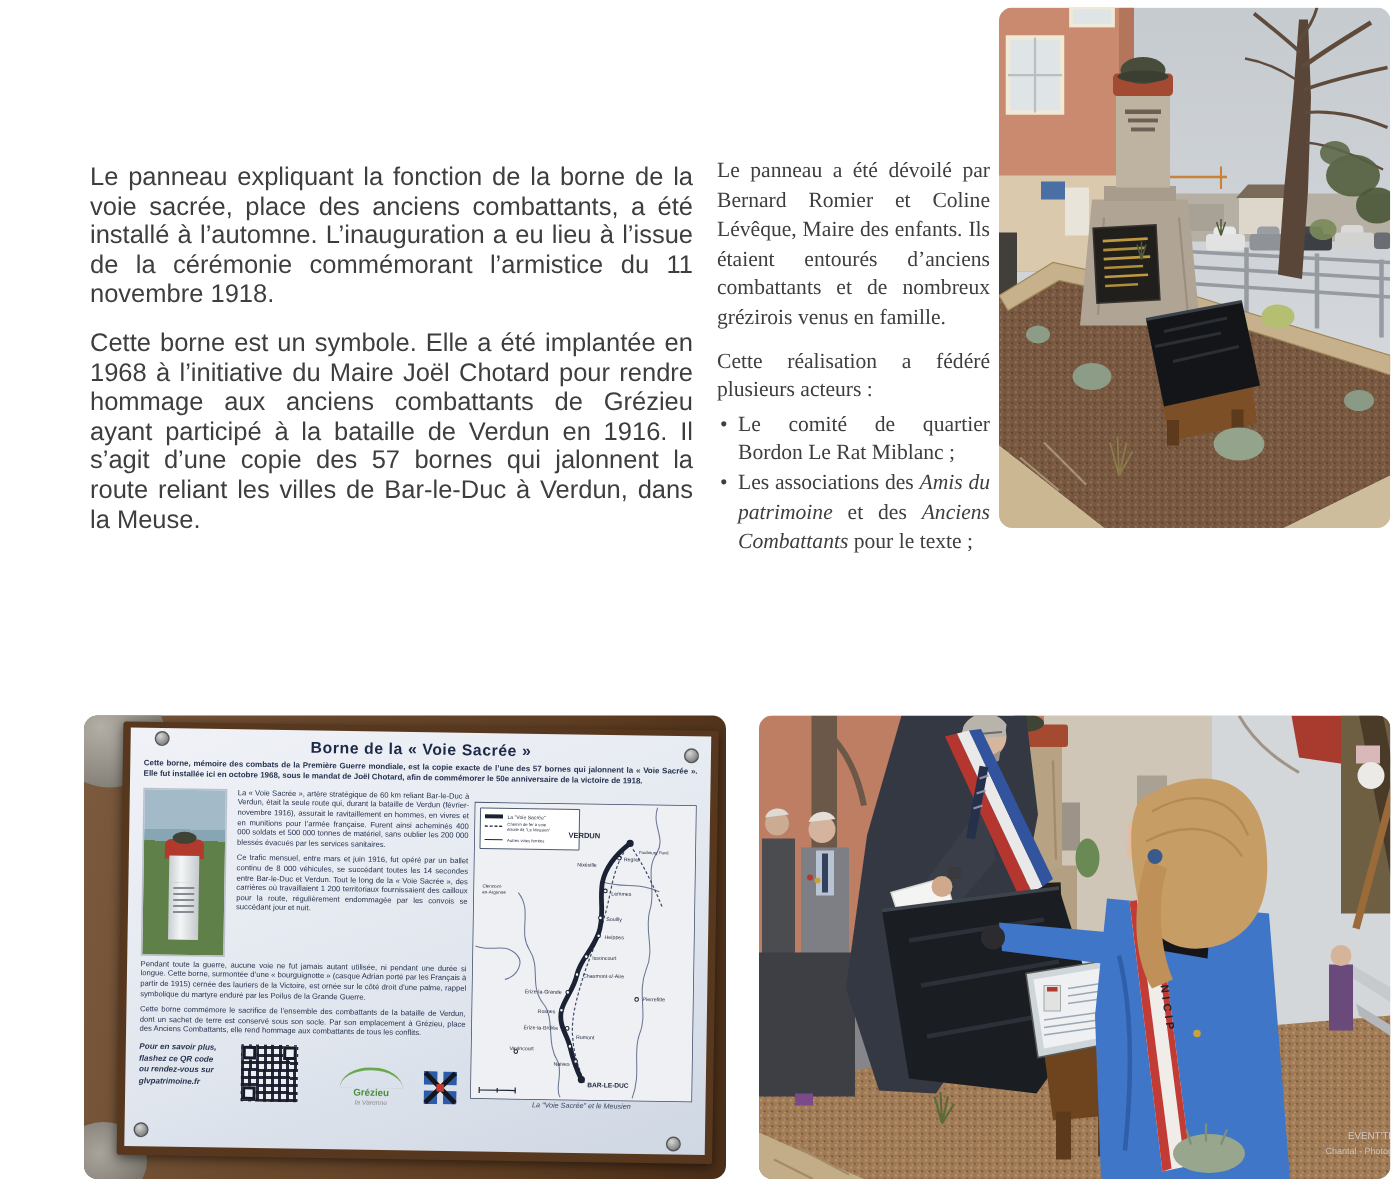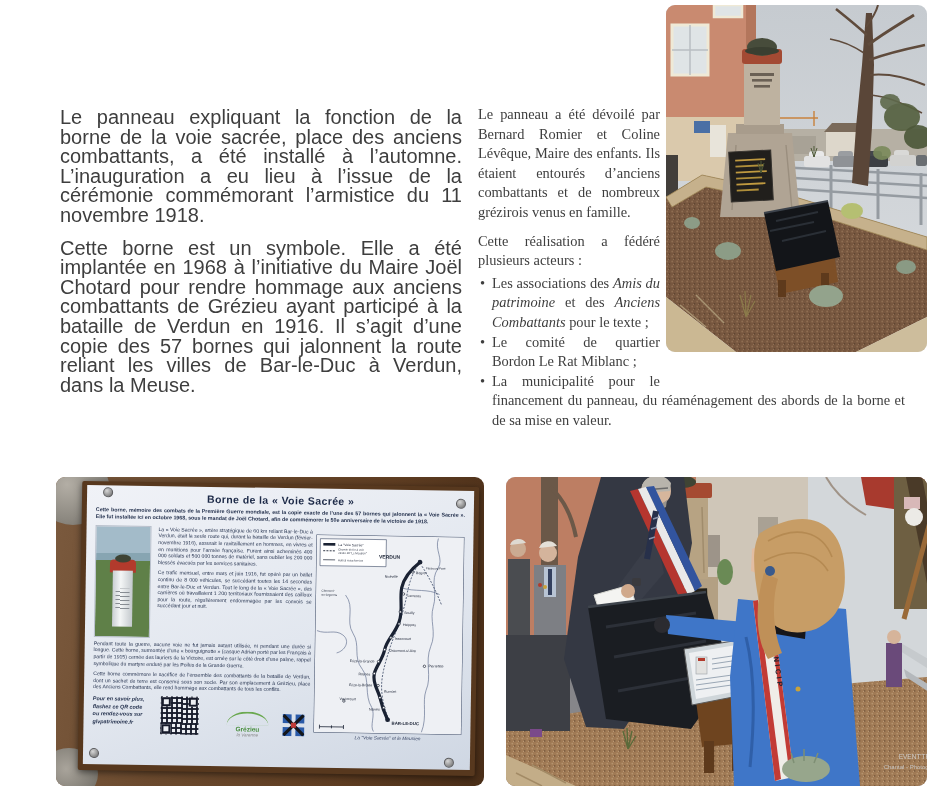--- a/index.html
+++ b/index.html
@@ -1,21 +1,21 @@
 <!DOCTYPE html>
 <html><head>
 <meta charset="utf-8">
 <style>
   html,body{margin:0;padding:0;background:#ffffff;}
   .page{position:relative;width:927px;height:792px;background:#ffffff;overflow:hidden;
         font-family:"Liberation Sans",sans-serif;color:#3e3e3e;}
   
   .top{display:flex;height:477px;box-sizing:border-box;}
   .left-col{width:402px;margin-left:60px;padding-top:108px;box-sizing:border-box;}
-  .left-col p{margin:0 0 13px;font-size:20px;line-height:19.6px;text-align:justify;}
+  .left-col p{margin:0 0 13px;font-size:17px;line-height:19.6px;text-align:justify;}
   .right-col{width:449px;margin-left:16px;padding-top:5px;box-sizing:border-box;font-family:Liberation Serif, serif;}
   .right-col p{margin:0 0 9px 0;font-size:14.4px;line-height:19.6px;text-align:justify;margin-right:22px;}
   .right-col p.first{margin-top:100px;}
   .right-col p.list-intro{margin-bottom:3px;}
   .right-col ul{margin:0 22px 0 0;padding:0;list-style:none;}
   .right-col li{position:relative;padding-left:14px;font-size:14.4px;line-height:19.6px;text-align:justify;}
   .right-col li::before{content:"•";position:absolute;left:2px;top:0;}
   .it{font-style:italic;}
   
   .photo{border-radius:9px;overflow:hidden;position:relative;}
@@ -221,23 +221,22 @@
             <g stroke="#8a7a4a" stroke-width="1.2" fill="none">
               <path d="M80,312 l-6,-22 M80,312 l-1,-26 M80,312 l5,-22 M80,312 l9,-16"></path>
             </g>
           </g>
         </svg>
       </div>
 
       <p class="first">Le panneau a été dévoilé par Bernard Romier et Coline Lévêque, Maire des enfants. Ils étaient entourés d’anciens combattants et de nombreux grézirois venus en famille.</p>
       <p class="list-intro">Cette réalisation a fédéré plusieurs acteurs :</p>
       <ul>
+        <li><span>Le comité de quartier Bordon Le Rat Miblanc ;</span></li>
         <li><span>Les associations des </span><span class="it">Amis du patrimoine</span><span> et des </span><span class="it">Anciens Combattants</span><span> pour le texte ;</span></li>
-        <li><span>Le comité de quartier Bordon Le Rat Miblanc ;</span></li>
-        <li><span>La municipalité pour le financement du panneau, du réaménagement des abords de la borne et de sa mise en valeur.</span></li>
       </ul>
     </div>
   </div>
 
   <div class="bottom">
 
     <div class="photo photo-panel">
       <div class="stone-tl"></div>
       <div class="stone-bl"></div>
       <div class="board">

